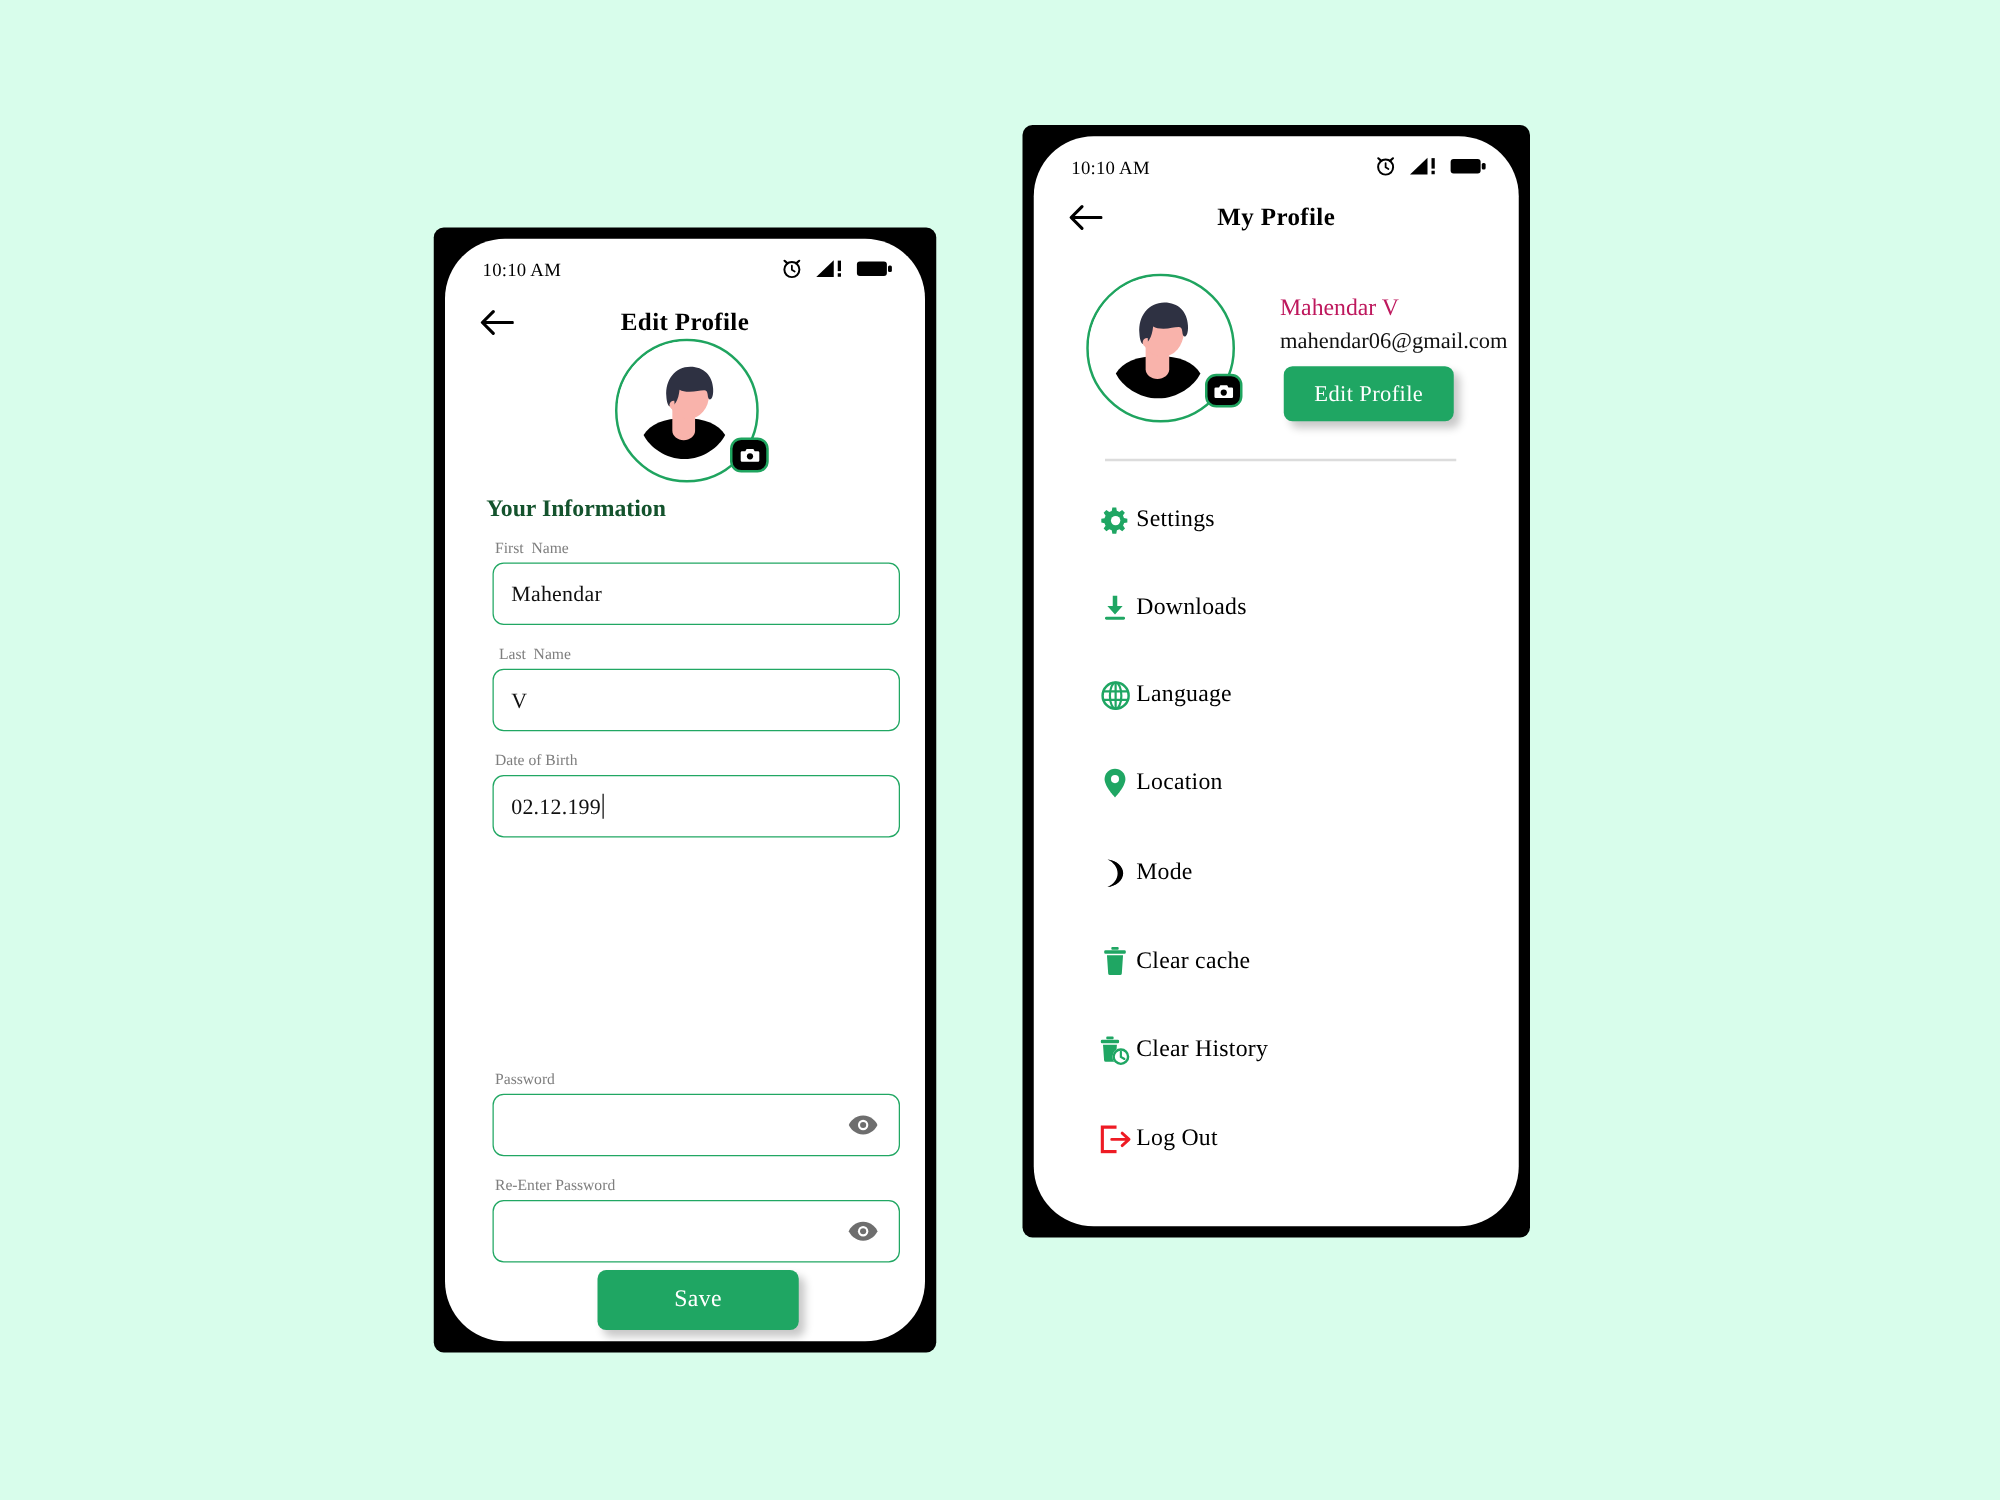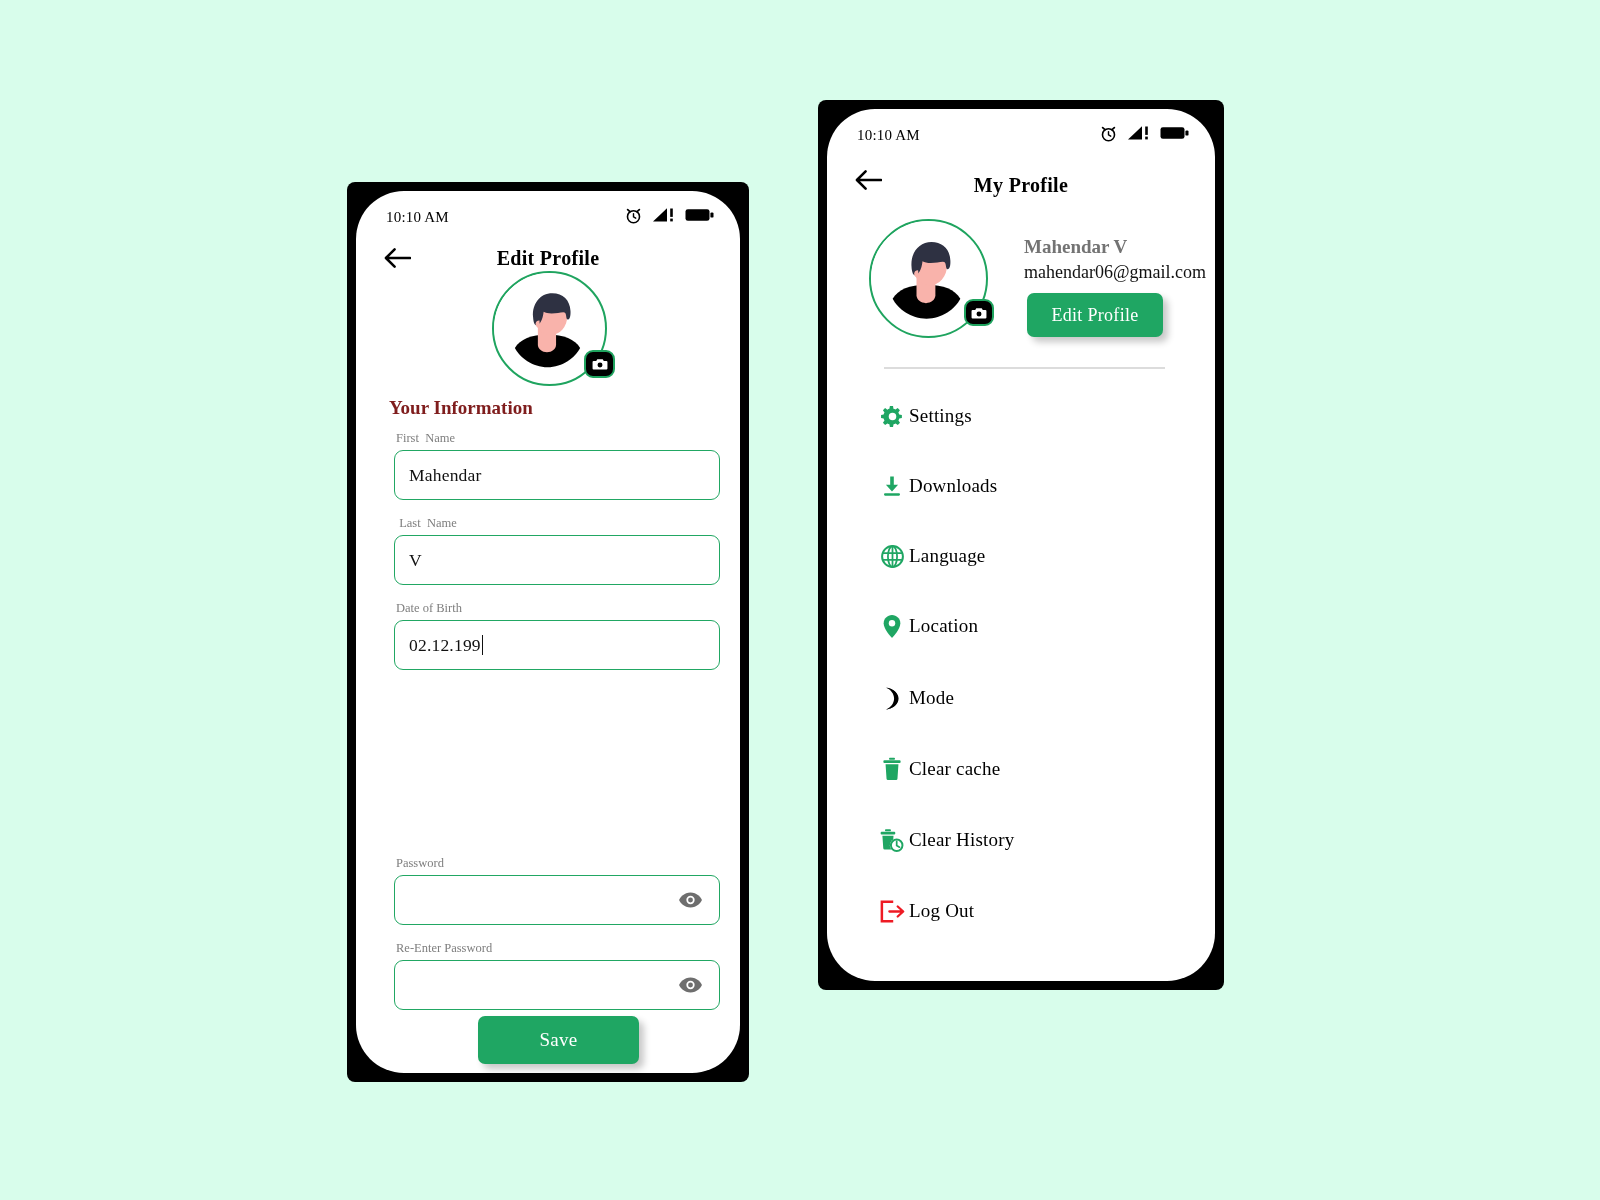--- a/index.html
+++ b/index.html
@@ -104,21 +104,21 @@
     cursor: pointer;
     box-sizing: border-box;
   }
 
   
   .section-title {
     position: absolute;
     left: 33px;
     font-size: 19px;
     font-weight: bold;
-    color: #7f1d1d;
+    color: #14532d;
   }
   .field {
     position: absolute;
     left: 38px;
     width: 326px;
   }
   .field-label {
     font-size: 12.5px;
     color: #7e7e7e;
     margin-bottom: 4px;
@@ -170,22 +170,22 @@
     box-shadow: 5px 5px 7px rgba(0,0,0,.22);
     font-size: 19px;
     letter-spacing: .3px;
   }
 
   
   .profile-name {
     position: absolute;
     left: 197px; top: 127px;
     font-size: 19px;
-    font-weight: bold;
-    color: #737373;
+    font-weight: normal;
+    color: #be185d;
   }
   .profile-email {
     position: absolute;
     left: 197px; top: 153px;
     font-size: 18px;
     color: #111;
   }
   .divider {
     position: absolute;
     left: 57px; right: 50px;
@@ -356,21 +356,21 @@
         </span>
         <span>
           <svg width="29" height="16" viewBox="0 0 29 16">
               <rect x="0.5" y="2.2" width="24" height="11.6" rx="2.4" fill="#000"></rect>
               <rect x="25.4" y="5.4" width="3.1" height="5.2" rx="1.2" fill="#000"></rect>
             </svg>
         </span>
       </span>
     </div>
 
-    <div class="app-bar" style="top:42px;align-items:flex-end;">
+    <div class="app-bar" style="top:42px;">
       <span class="back-btn">
         <svg width="27" height="22" viewBox="0 0 28 22">
             <path d="M27 11H2.6M11 2 2 11l9 9" stroke="#000" stroke-width="2.6" fill="none" stroke-linecap="round" stroke-linejoin="round"></path>
           </svg>
       </span>
       <span class="app-title">My Profile</span>
     </div>
 
     <div class="avatar-wrap" style="left:42px; top:110px; width:115px; height:115px;">
       <div class="avatar-clip">

